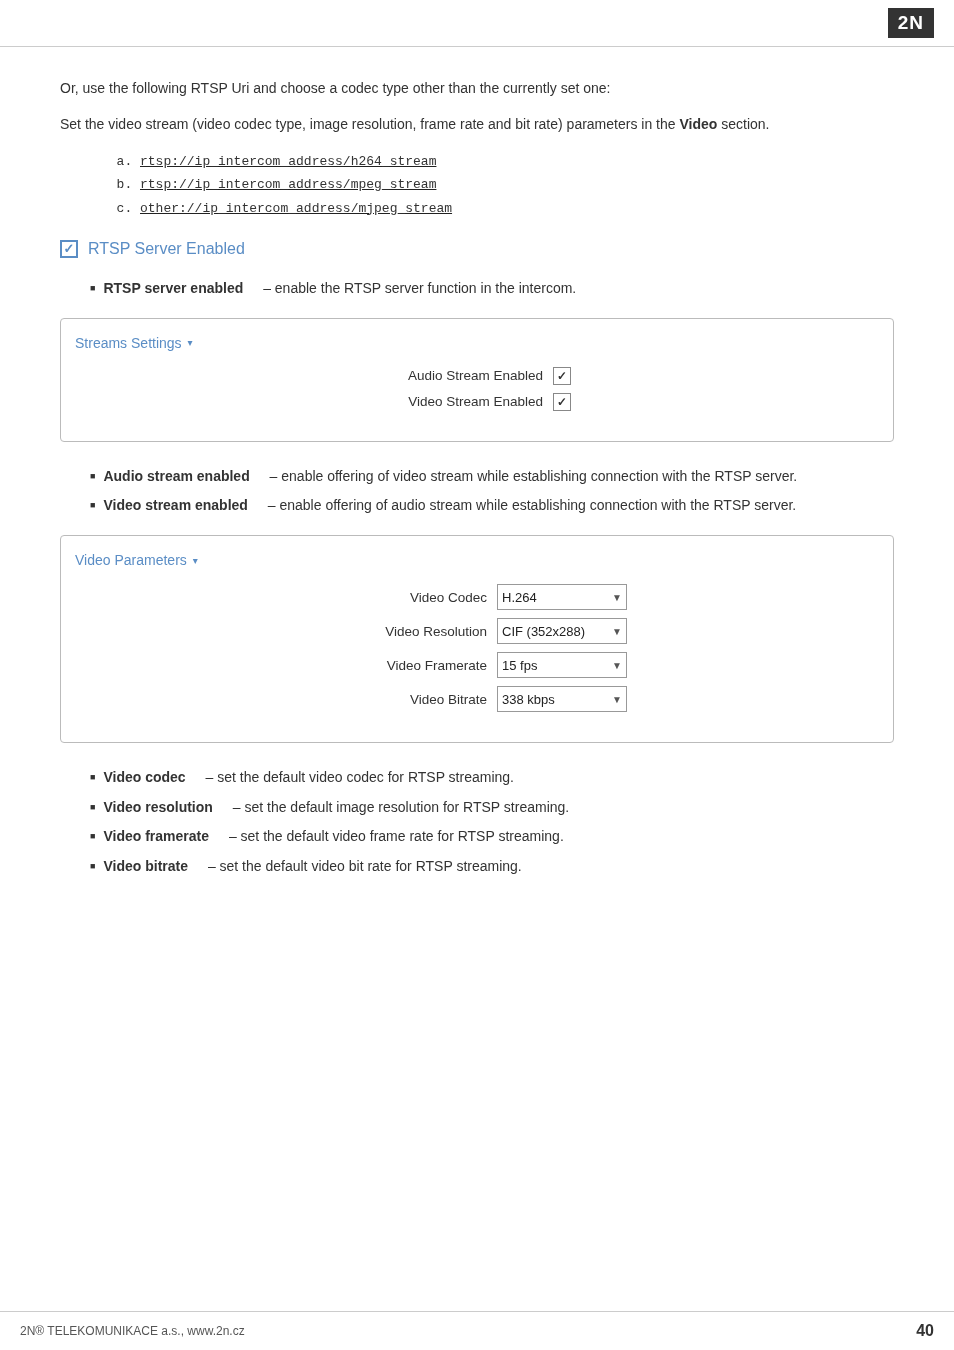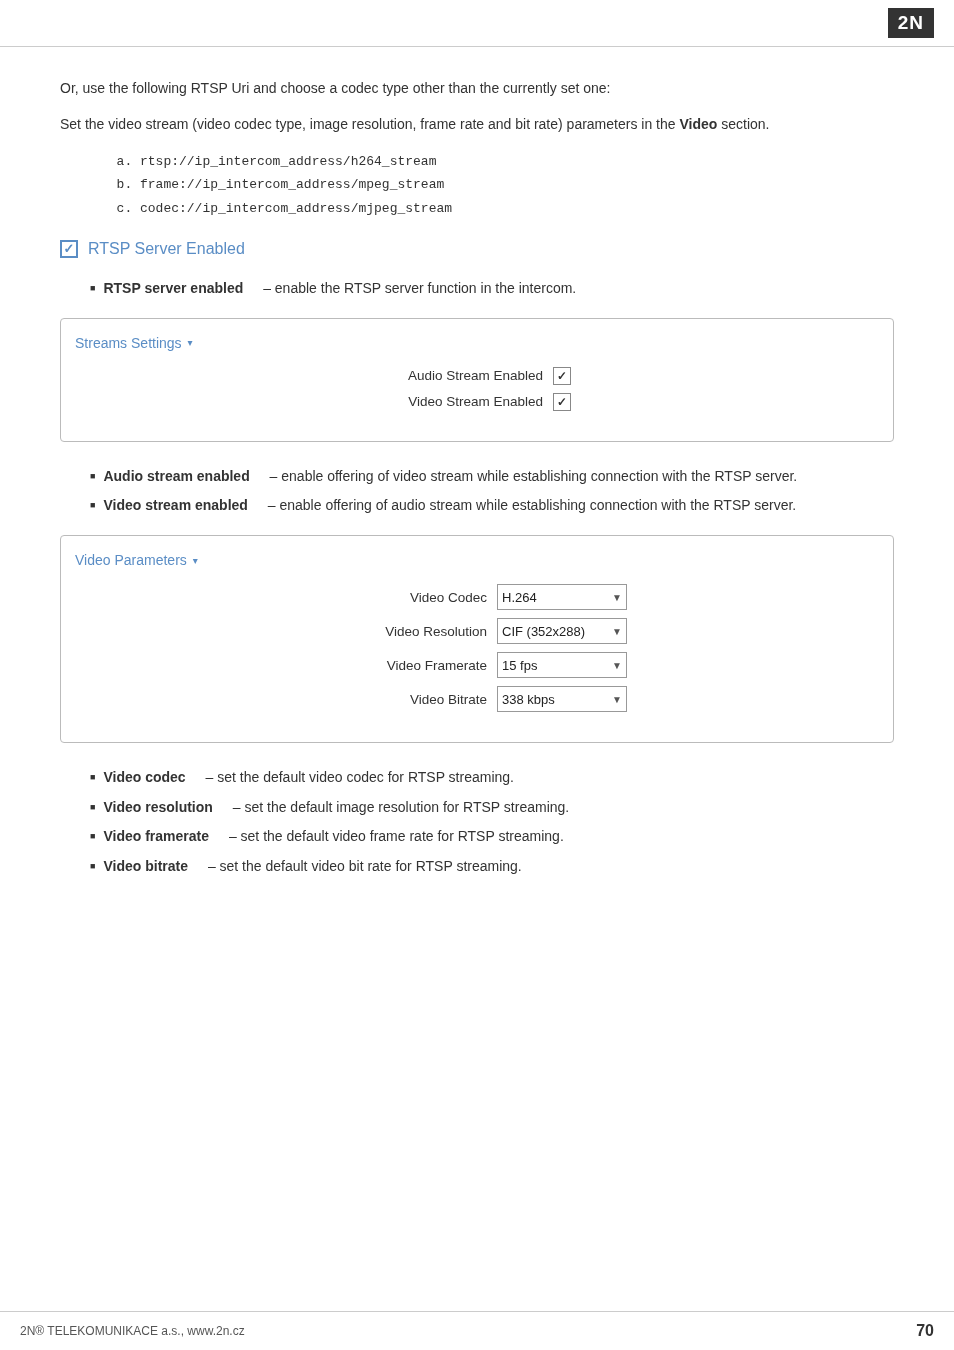--- a/index.html
+++ b/index.html
@@ -45,20 +45,21 @@
       margin-bottom: 14px;
       line-height: 1.6;
       color: #333;
     }
 
     .list-alpha {
       list-style-type: lower-alpha;
       margin-left: 80px;
       margin-bottom: 8px;
       line-height: 1.8;
+      text-decoration: underline;
     }
 
     .list-alpha li {
       font-family: 'Courier New', monospace;
       font-size: 13px;
       color: #333;
     }
 
     .rtsp-checkbox-row {
       display: flex;
@@ -225,22 +226,22 @@
   <div class="content-area">
 
     <p class="paragraph">Or, use the following RTSP Uri and choose a codec type other than the currently set one:</p>
 
     <p class="paragraph">
       Set the video stream (video codec type, image resolution, frame rate and bit rate) parameters in the <b>Video</b> section.
     </p>
 
     <ol class="list-alpha">
       <li>rtsp://ip_intercom_address/h264_stream</li>
-      <li>frame://ip_intercom_address/mpeg_stream</li>
-      <li>codec://ip_intercom_address/mjpeg_stream</li>
+      <li>rtsp://ip_intercom_address/mpeg_stream</li>
+      <li>other://ip_intercom_address/mjpeg_stream</li>
     </ol>
 
     <div class="rtsp-checkbox-row">
       <div class="checkbox-visual checked"></div>
       <span class="rtsp-label">RTSP Server Enabled</span>
     </div>
 
     <ul class="bullet-list">
       <li>
         <b>RTSP server enabled</b>&nbsp;<span>– enable the RTSP server function in the intercom.</span>
@@ -328,16 +329,16 @@
       </li>
       <li>
         <b>Video bitrate</b>&nbsp;<span>– set the default video bit rate for RTSP streaming.</span>
       </li>
     </ul>
 
   </div>
 
   <div class="footer-bar">
     <span>2N® TELEKOMUNIKACE a.s., www.2n.cz</span>
-    <span class="footer-page">70</span>
+    <span class="footer-page">40</span>
   </div>
 
 </div>
 
 </body></html>

